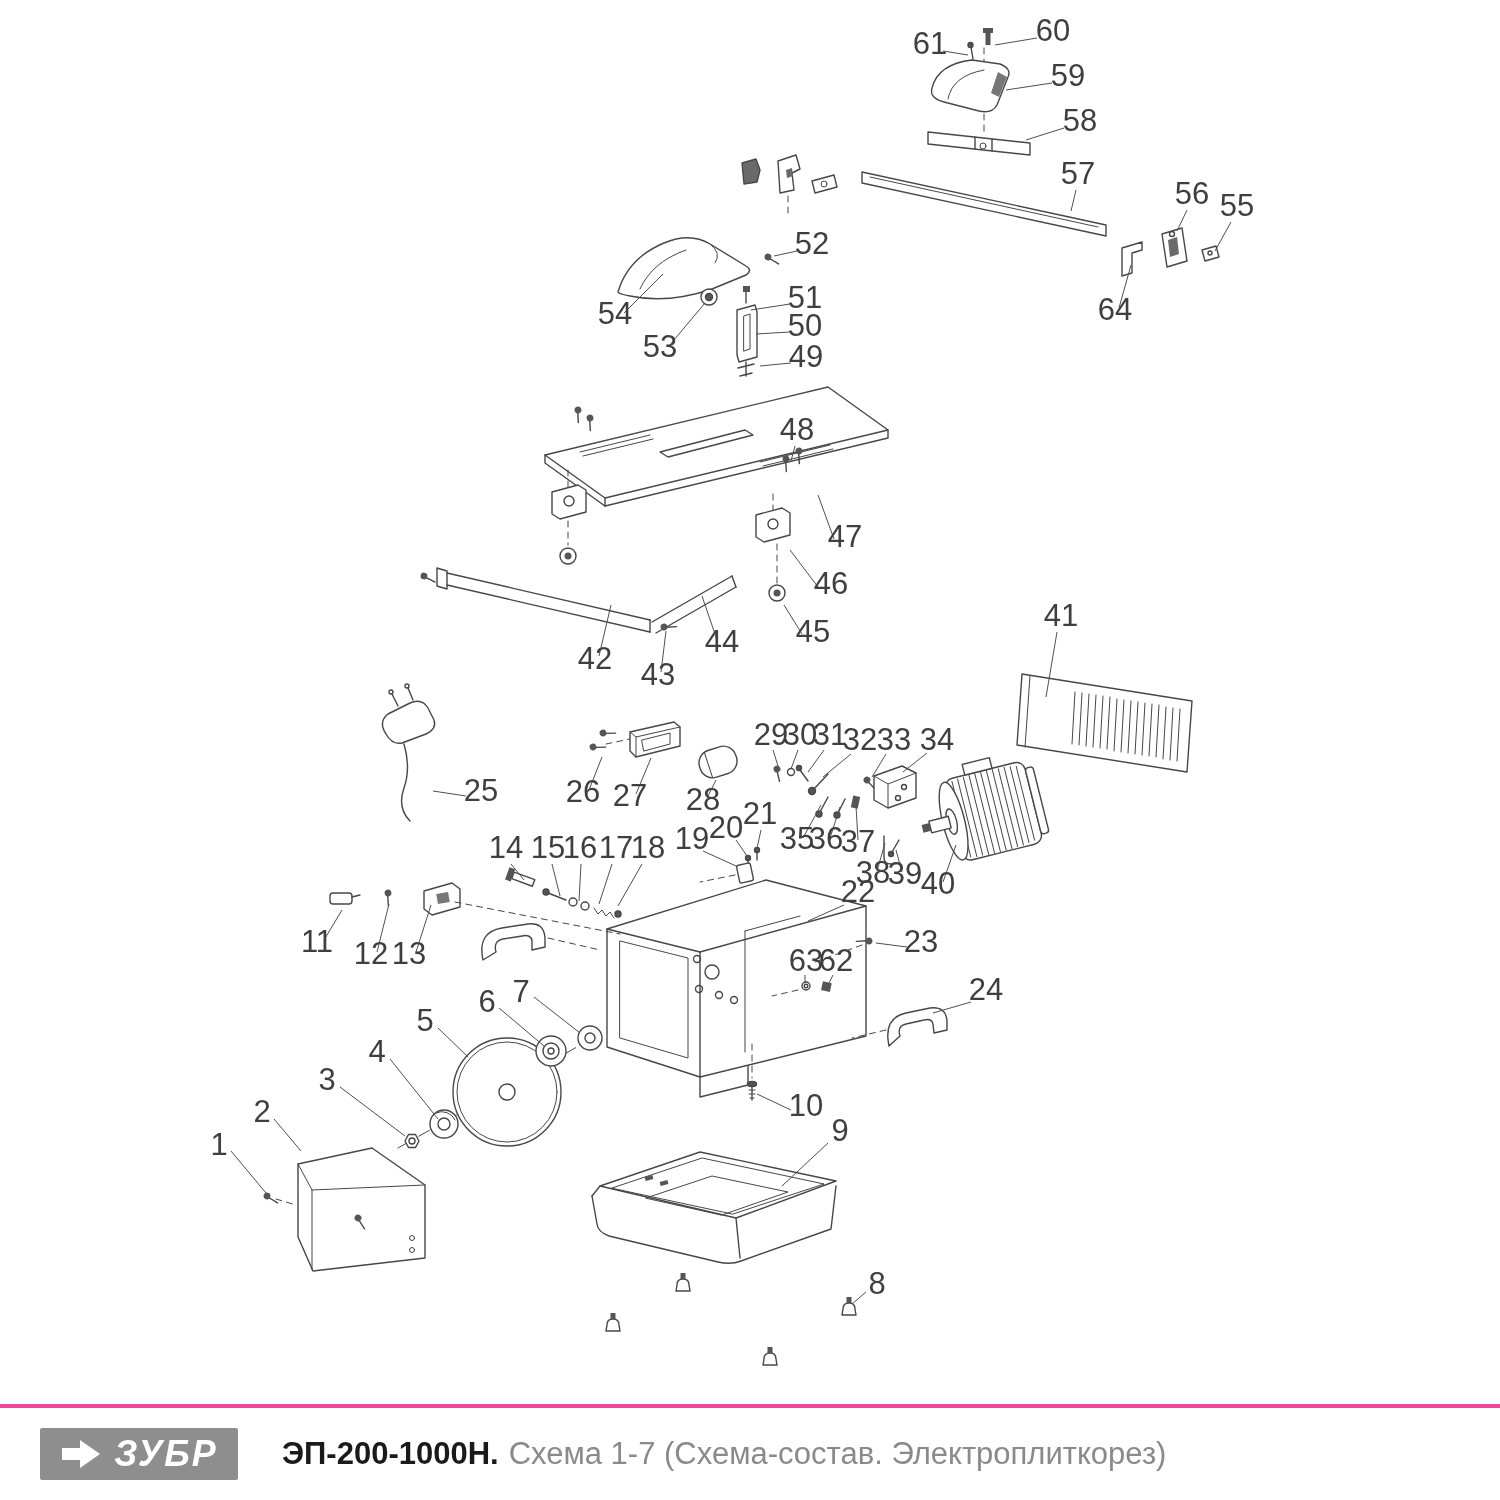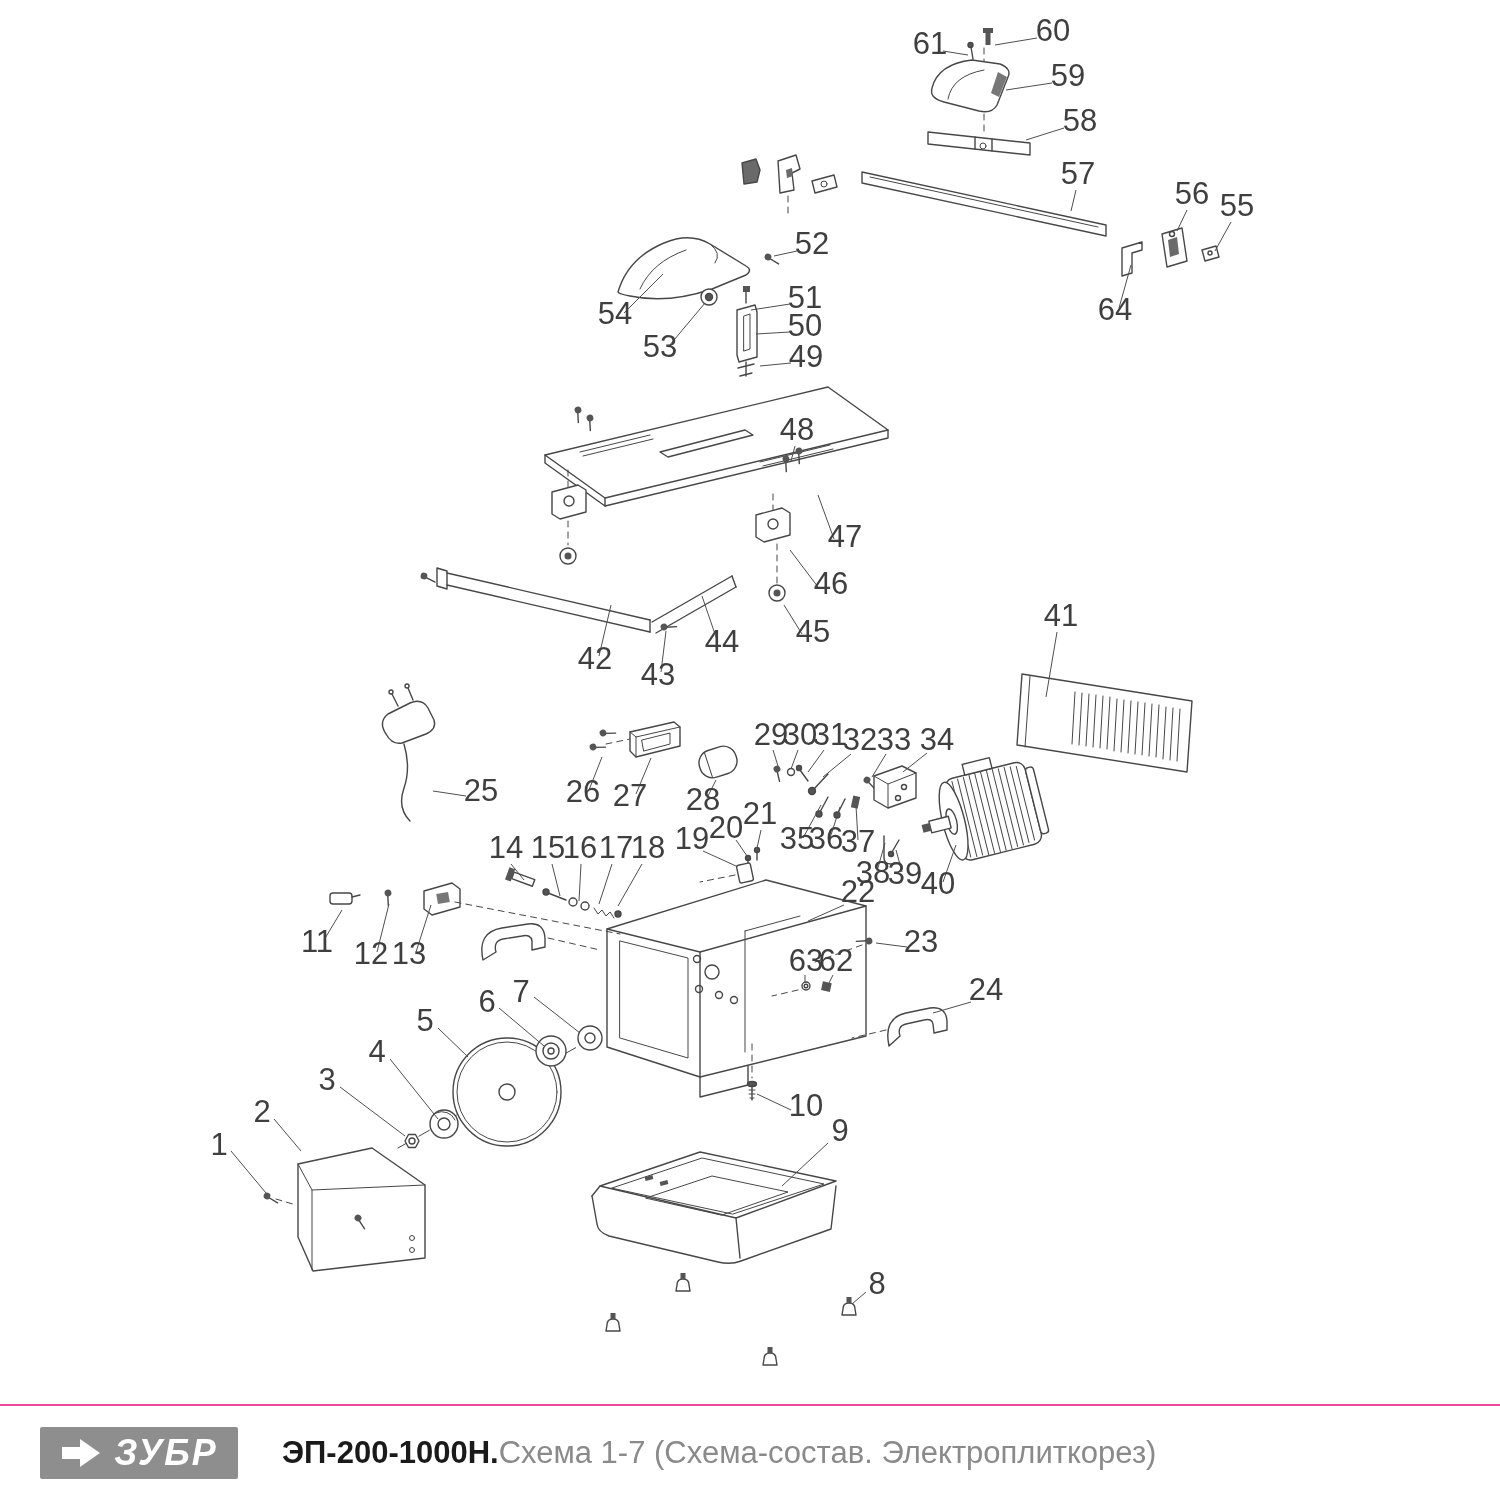--- a/index.html
+++ b/index.html
@@ -13,27 +13,27 @@
   .part { fill:none; stroke:#474747; stroke-width:1.4; stroke-linejoin:round; stroke-linecap:round; }
   .fillw { fill:#ffffff; }
   .thin  { stroke-width:1; }
   .dashed { stroke-dasharray:6 5; stroke-width:1; }
   .dashdot { stroke-dasharray:12 5 2 5; stroke-width:1; }
   #leaders line { stroke:#4f4f4f; stroke-width:1; }
   #callouts text { font-family:"Liberation Sans",sans-serif; font-size:31px; fill:#3f3f3f; text-anchor:middle; }
 
   
   .footer { position:absolute; left:0; top:1404px; width:1500px; height:96px;
-            border-top:2px solid #ec4899; display:flex; align-items:center; gap:44px;
+            border-top:4px solid #ec4899; display:flex; align-items:center; gap:44px;
             padding-left:40px; background:#fff; }
   .brand-badge { background:#8e8e8e; width:198px; height:52px; display:flex;
                  align-items:center; justify-content:center; gap:10px; border-radius:2px; }
   .brand-text { color:#ffffff; font-weight:bold; font-style:italic; font-size:36px; letter-spacing:2px; }
   .caption { font-size:31px; color:#8a8a8a; white-space:nowrap; }
-  .model { color:#1a1a1a; font-weight:bold; }
+  .model { color:#1a1a1a; font-weight:bold; margin-right:10px; }
 </style>
 </head>
 <body>
 
 <div class="page">
   <div class="diagram">
     <svg viewBox="0 0 1500 1404" xmlns="http://www.w3.org/2000/svg">
       <defs>
         <g id="scr">
             <line x1="2" y1="1" x2="12" y2="4"></line>

